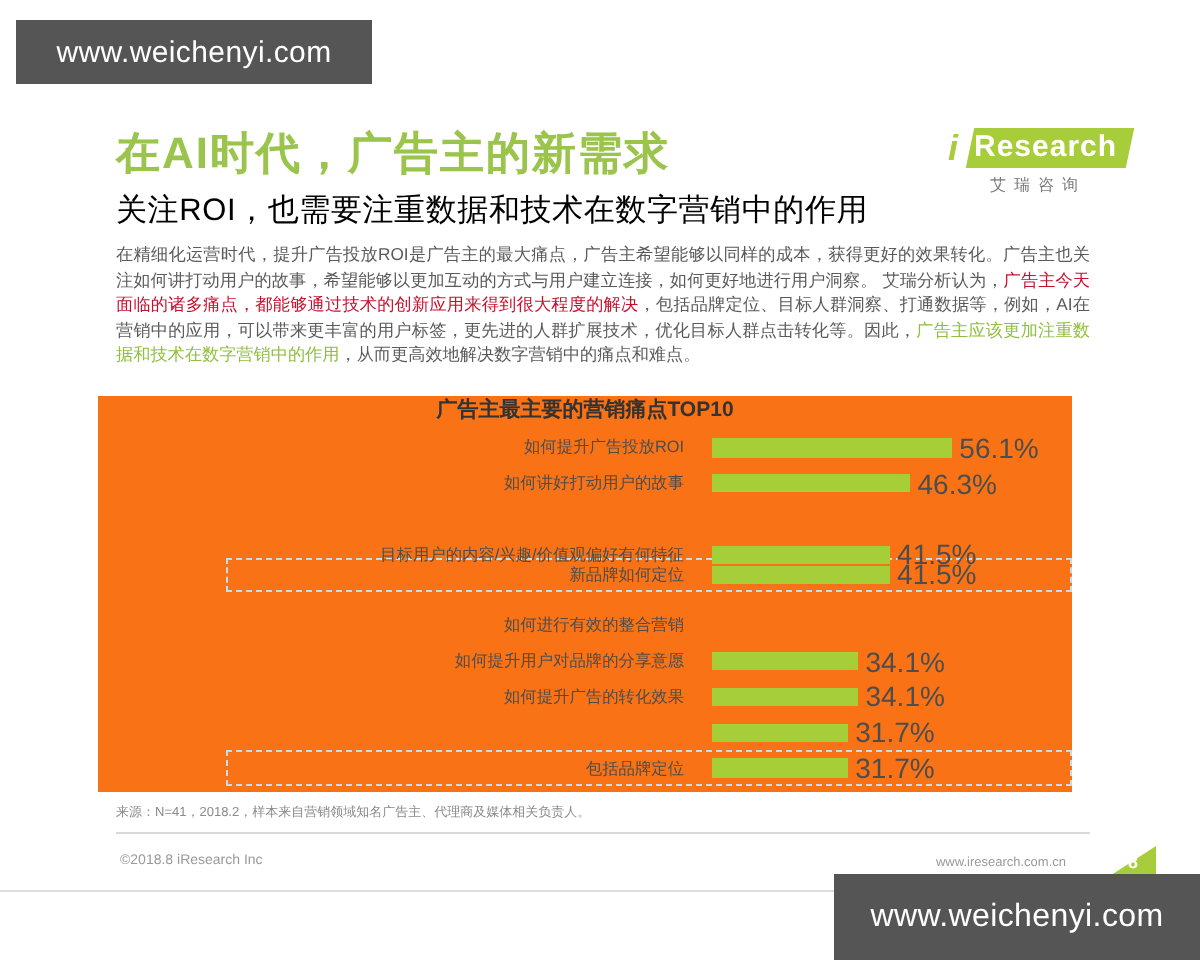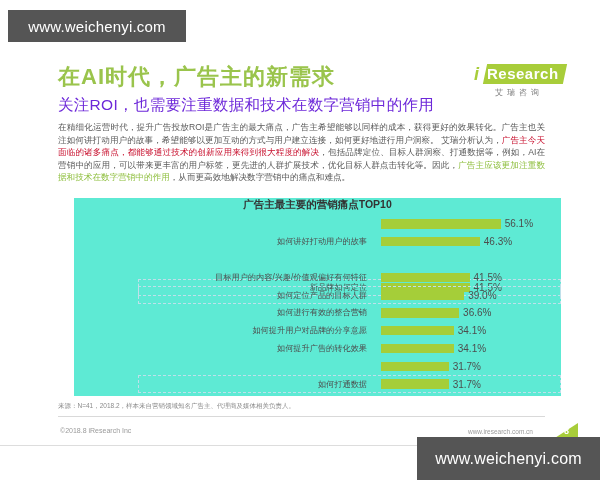--- a/index.html
+++ b/index.html
@@ -29,21 +29,21 @@
     background:#ffffff;
   }
 
   .title-main{
     position:absolute;left:58px;top:14px;
     font-size:22px;font-weight:bold;color:#9ac44c;
     letter-spacing:1px;white-space:nowrap;
   }
   .title-sub{
     position:absolute;left:58px;top:47px;
-    font-size:15.5px;color:#6d28d9;
+    font-size:15.5px;color:#000000;
     letter-spacing:.3px;white-space:nowrap;
   }
 
   
   .logo{position:absolute;left:463px;top:15px;width:112px;height:40px;}
   .logo-mark{
     position:absolute;left:8px;top:0px;width:92px;height:22px;
   }
   .logo-para{
     position:absolute;left:14px;top:1px;width:80px;height:20px;
@@ -69,22 +69,22 @@
   .para{
     position:absolute;left:58px;top:73px;width:487px;
     font-size:8.6px;line-height:12.6px;color:#5a5a5a;
     text-align:justify;
   }
   .hl{color:#c8102e;}
   .hl2{color:#8fbf3f;}
 
   
   .chart{
-    position:absolute;left:74px;top:150px;width:487px;height:198px;
-    background:#5eead4;
+    position:absolute;left:49px;top:150px;width:487px;height:198px;
+    background:#f97316;
     text-decoration:underline;
   }
   .chart-title{
     position:absolute;left:0;top:0;width:487px;text-align:center;
     font-size:10.5px;font-weight:bold;color:#333333;
   }
   .plot{
     position:absolute;left:0;top:17px;width:487px;height:178px;
   }
   .row{
@@ -105,21 +105,21 @@
     font-size:8.2px;color:#4d4d4d;white-space:nowrap;
   }
   .bar-wrap{
     position:absolute;left:307px;top:0;width:180px;height:17.8px;
     display:flex;align-items:center;
   }
   .bar{
     height:9.5px;background:#a5ce39;
   }
   .bar-val{
-    font-size:10px;color:#4d4d4d;margin-left:4px;white-space:nowrap;
+    font-size:14px;color:#4d4d4d;margin-left:4px;white-space:nowrap;
   }
 
   
   .source{
     position:absolute;left:58px;top:354px;
     font-size:6.5px;color:#8a8a8a;white-space:nowrap;
   }
   .divider{
     position:absolute;left:58px;top:368px;width:487px;height:1px;
     background:#d9d9d9;
@@ -176,20 +176,21 @@
 
   <div class="para">
     <span>在精细化运营时代，提升广告投放ROI是广告主的最大痛点，广告主希望能够以同样的成本，获得更好的效果转化。广告主也关注如何讲打动用户的故事，希望能够以更加互动的方式与用户建立连接，如何更好地进行用户洞察。</span>
     <span>艾瑞分析认为，</span><span class="hl">广告主今天面临的诸多痛点，都能够通过技术的创新应用来得到很大程度的解决</span><span>，包括品牌定位、目标人群洞察、打通数据等，例如，AI在营销中的应用，可以带来更丰富的用户标签，更先进的人群扩展技术，优化目标人群点击转化等。因此，</span><span class="hl2">广告主应该更加注重数据和技术在数字营销中的作用</span><span>，从而更高效地解决数字营销中的痛点和难点。</span>
   </div>
 
   <div class="chart">
     <div class="chart-title">广告主最主要的营销痛点TOP10</div>
     <div class="plot" id="plot">
         <div class="row" style="top: 0px;">
+          <div class="row-label">如何提升广告投放ROI</div>
           <div class="bar-wrap">
             <div class="bar" style="width: 119.68px; background: rgb(165, 206, 57);"></div>
             <span class="bar-val">56.1%</span>
           </div>
         </div>
         <div class="row" style="top: 17.8px;">
           <div class="row-label">如何讲好打动用户的故事</div>
           <div class="bar-wrap">
             <div class="bar" style="width: 98.7733px; background: rgb(165, 206, 57);"></div>
             <span class="bar-val">46.3%</span>
@@ -202,33 +203,22 @@
             <span class="bar-val">41.5%</span>
           </div>
         </div>
         <div class="row" style="top: 53.4px;">
           <div class="row-label">目标用户的内容/兴趣/价值观偏好有何特征</div>
           <div class="bar-wrap">
             <div class="bar" style="width: 88.5333px; background: rgb(165, 206, 57);"></div>
             <span class="bar-val">41.5%</span>
           </div>
         </div>
-        <div class="row hlrow" style="top: 71.2px;">
-          <div class="row-label">如何定位产品的目标人群</div>
-          <div class="bar-wrap">
-            <div class="bar" style="width: 83.2px; background: rgb(165, 206, 57);"></div>
-            <span class="bar-val">39.0%</span>
-          </div>
-        </div>
         <div class="row" style="top: 89px;">
           <div class="row-label">如何进行有效的整合营销</div>
-          <div class="bar-wrap">
-            <div class="bar" style="width: 78.08px; background: rgb(165, 206, 57);"></div>
-            <span class="bar-val">36.6%</span>
-          </div>
         </div>
         <div class="row" style="top: 106.8px;">
           <div class="row-label">如何提升用户对品牌的分享意愿</div>
           <div class="bar-wrap">
             <div class="bar" style="width: 72.7467px; background: rgb(165, 206, 57);"></div>
             <span class="bar-val">34.1%</span>
           </div>
         </div>
         <div class="row" style="top: 124.6px;">
           <div class="row-label">如何提升广告的转化效果</div>
@@ -237,21 +227,21 @@
             <span class="bar-val">34.1%</span>
           </div>
         </div>
         <div class="row" style="top: 142.4px;">
           <div class="bar-wrap">
             <div class="bar" style="width: 67.6267px; background: rgb(165, 206, 57);"></div>
             <span class="bar-val">31.7%</span>
           </div>
         </div>
         <div class="row hlrow" style="top: 160.2px;">
-          <div class="row-label">如何打通数据</div>
+          <div class="row-label">包括品牌定位</div>
           <div class="bar-wrap">
             <div class="bar" style="width: 67.6267px; background: rgb(165, 206, 57);"></div>
             <span class="bar-val">31.7%</span>
           </div>
         </div>
       </div>
   </div>
 
   <div class="source">来源：N=41，2018.2，样本来自营销领域知名广告主、代理商及媒体相关负责人。</div>
   <div class="divider"></div>

